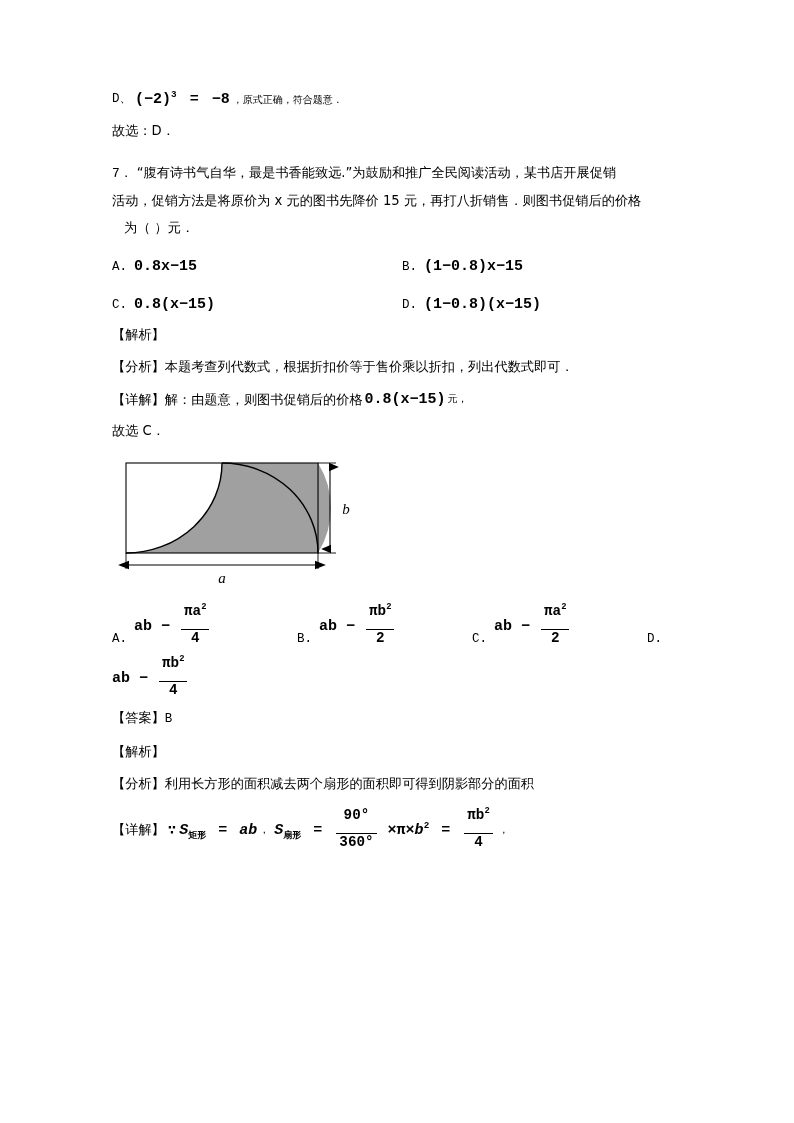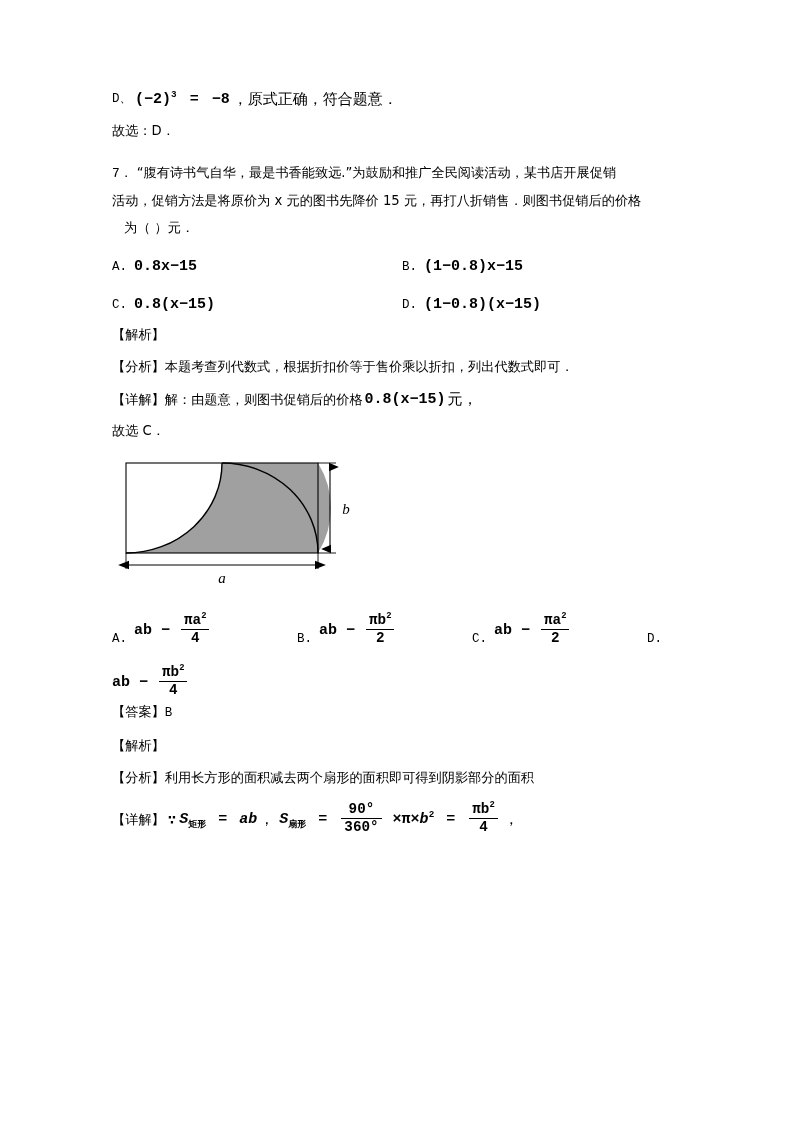--- a/index.html
+++ b/index.html
@@ -23,21 +23,21 @@
     background: #ffffff;
   }
   .content {
     position: absolute;
     left: 112px;
     top: 92px;
     width: 580px;
   }
   .cn {
     font-family: "DejaVu Sans", "Liberation Sans", sans-serif;
-    font-size: 15px;
+    font-size: 10px;
   }
   .ltr {
     font-family: "Liberation Mono", monospace;
     font-size: 12.5px;
   }
 
   
   .math {
     font-family: Liberation Mono, monospace;
     font-weight: bold;
@@ -57,21 +57,21 @@
     display: inline-block;
     vertical-align: middle;
     text-align: center;
     line-height: 1.05;
     margin: 0 2px;
     position: relative;
     top: -1px;
   }
   .frac .num {
     display: block;
-    padding: 0 3px 1px 3px;
+    padding: 0 3px 10px 3px;
     border-bottom: 1.4px solid #000;
     font-size: 0.95em;
   }
   .frac .den {
     display: block;
     padding: 1px 3px 0 3px;
     font-size: 0.95em;
   }
   .sub {
     font-size: 0.60em;
@@ -309,21 +309,21 @@
       <div class="opt-row4" style="min-height:52px;">
         <span class="math">
           <span>ab −</span>
           <span class="frac">
             <span class="num"><span>πb</span><sup>2</sup></span>
             <span class="den">4</span>
           </span>
         </span>
       </div>
 
-      <div class="ans-line" style="margin-top:6px;">
+      <div class="ans-line" style="margin-top:12px;">
         <span>【答案】</span><span class="letter">B</span>
       </div>
 
       <div class="ans-line">【解析】</div>
 
       <div class="ans-line">
         <span>【分析】</span><span>利用长方形的面积减去两个扇形的面积即可得到阴影部分的面积</span>
       </div>
 
       <div class="ans-mixed" style="align-items:center;">

